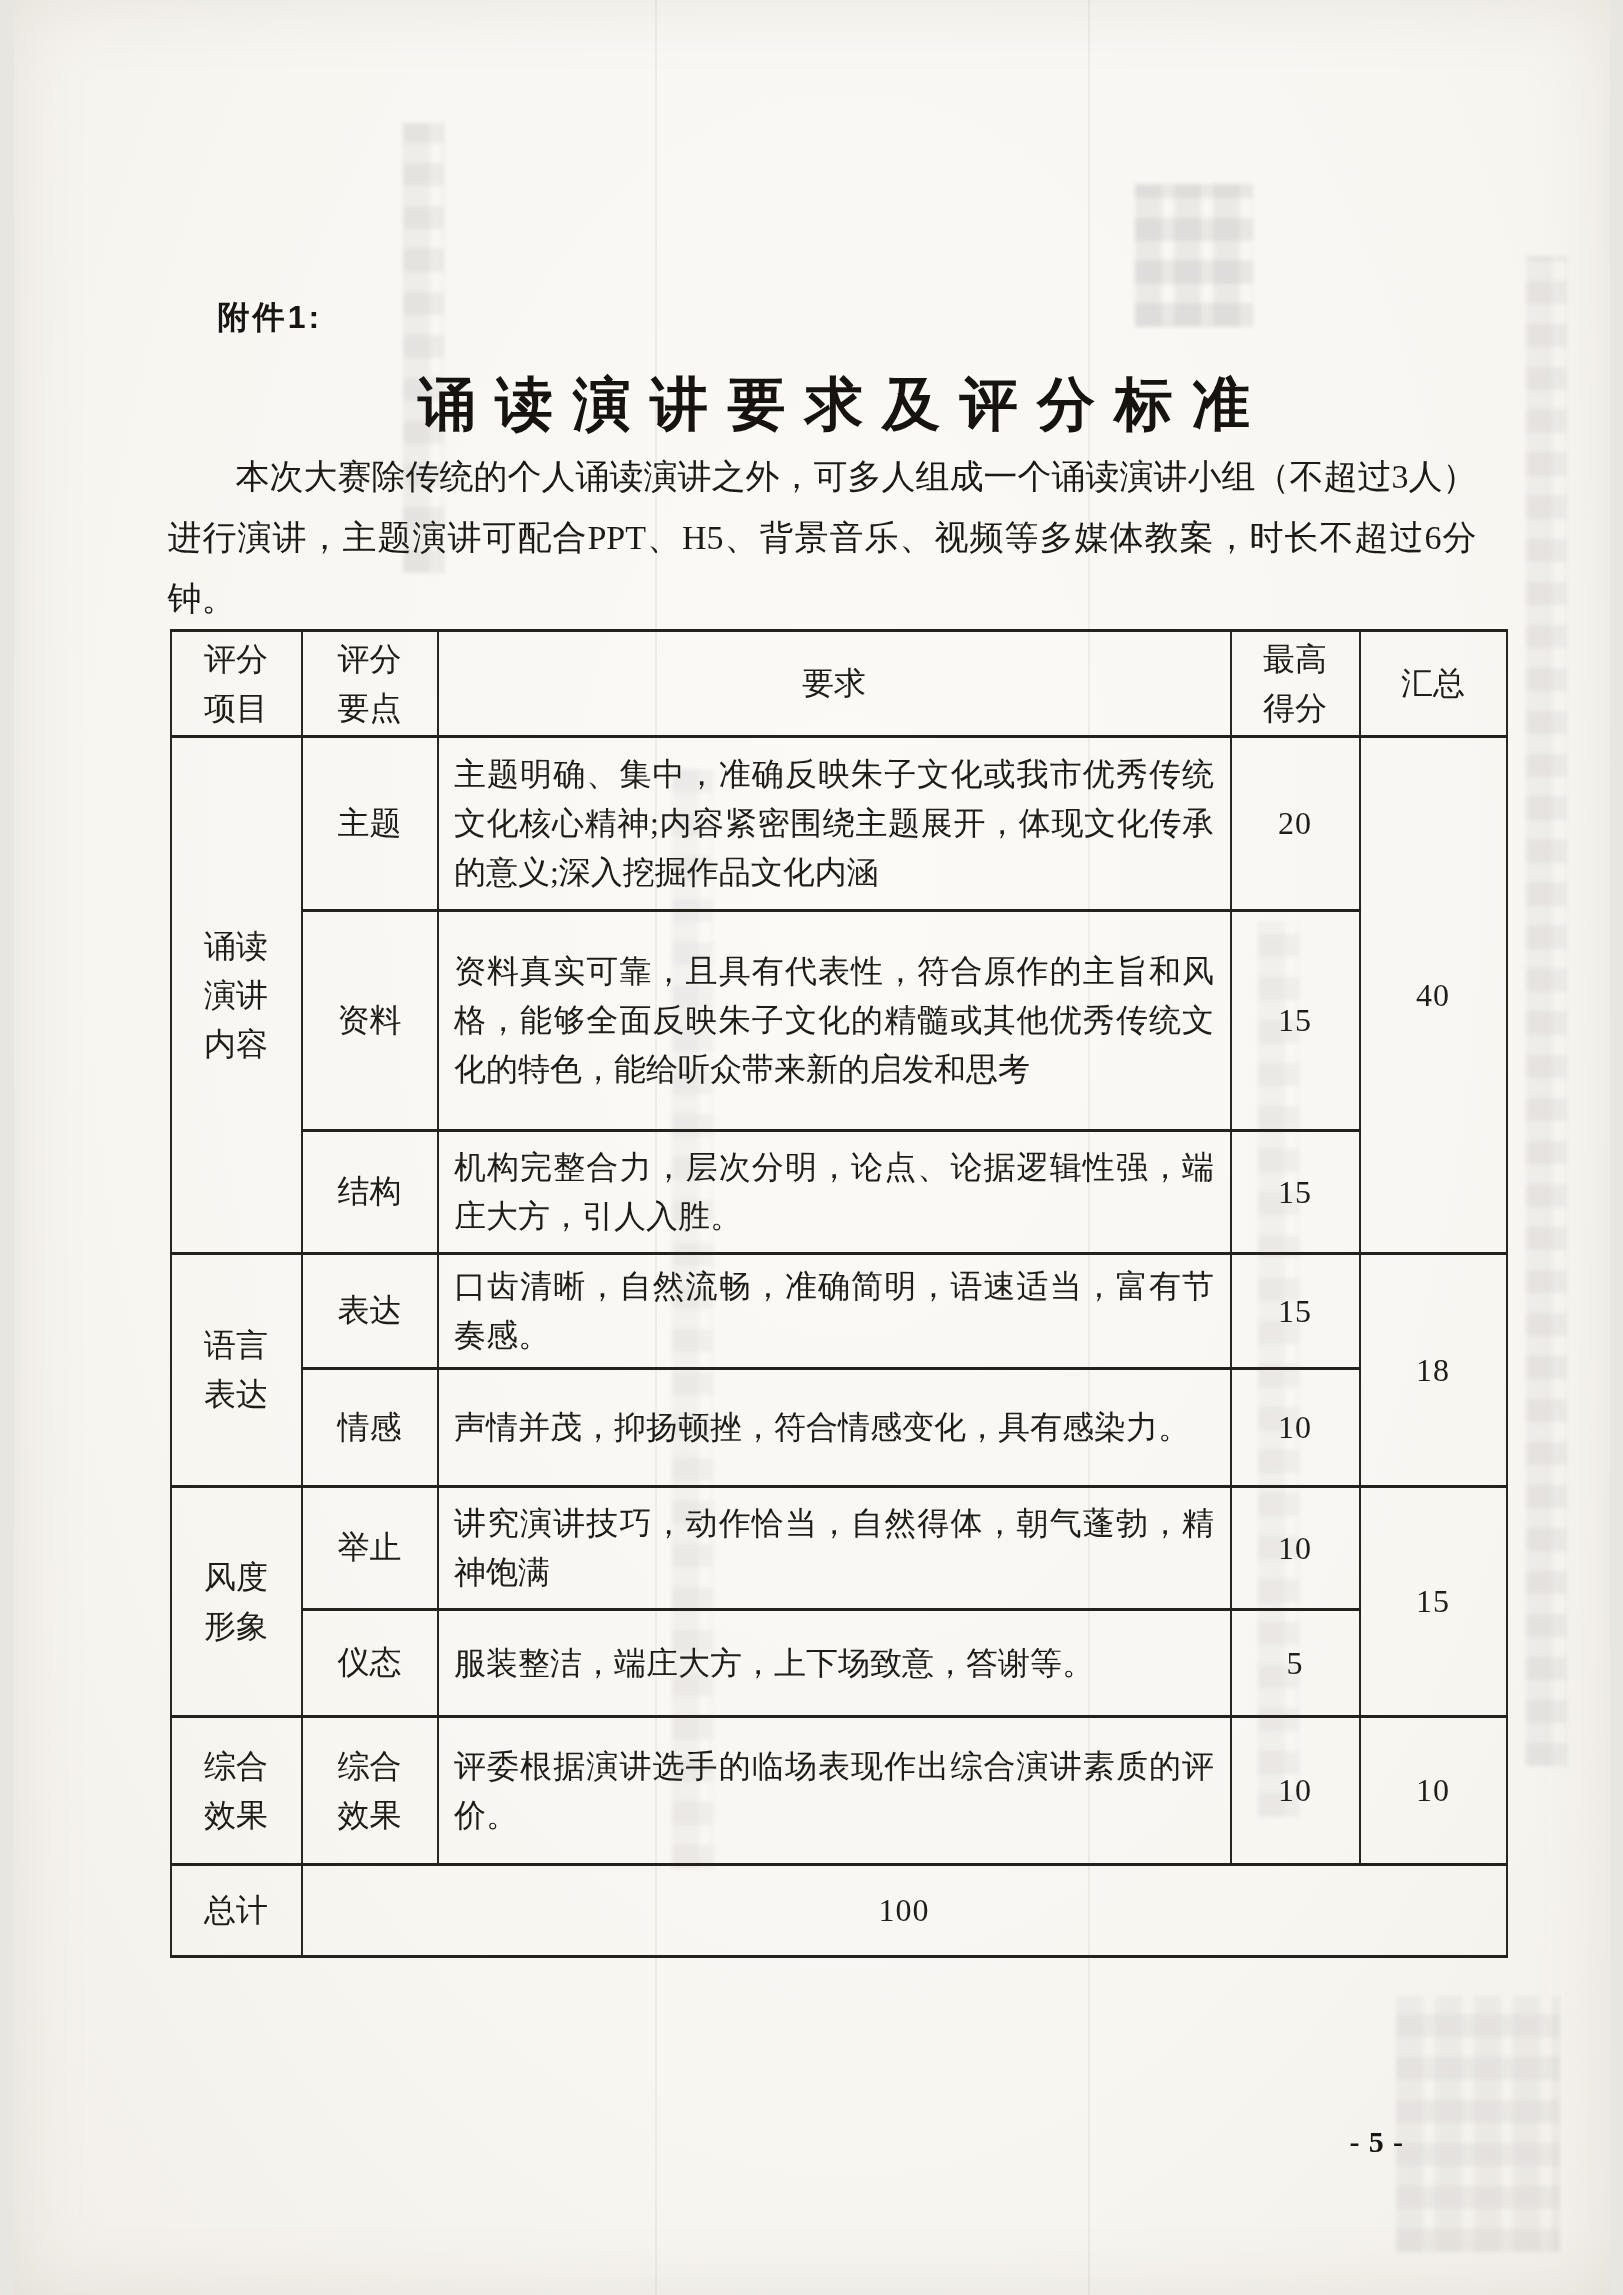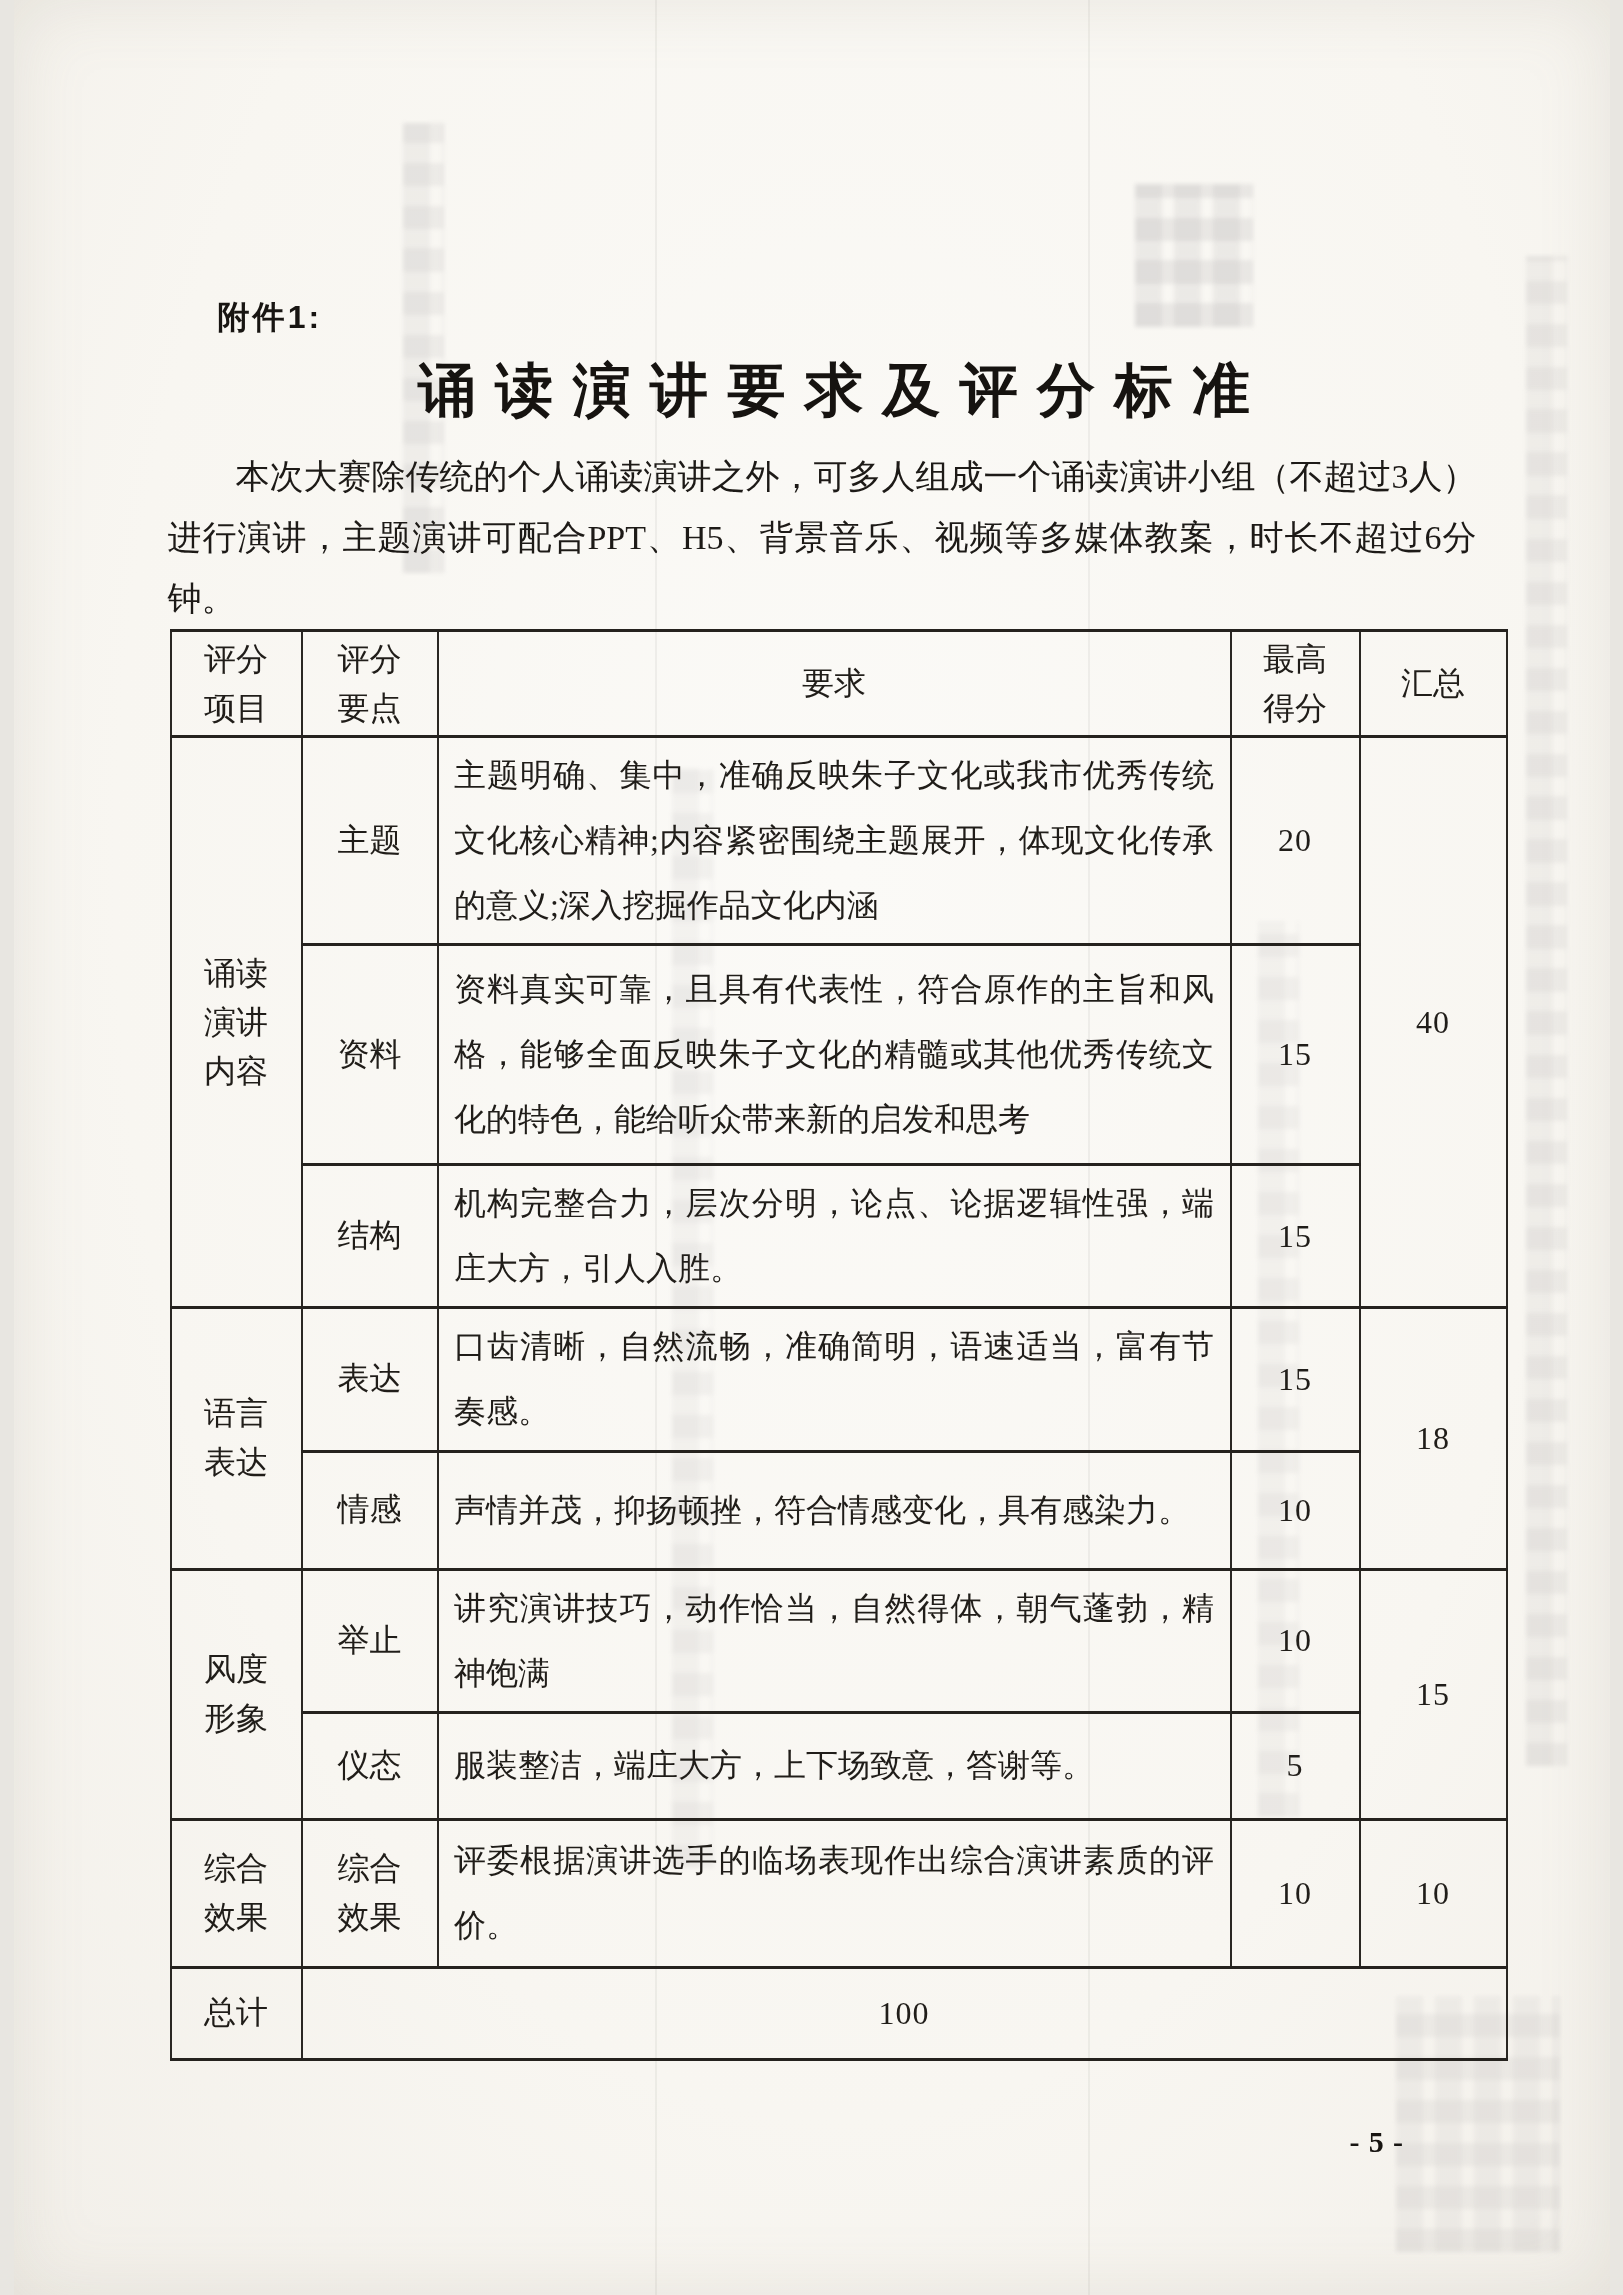--- a/index.html
+++ b/index.html
@@ -30,21 +30,21 @@
       repeating-linear-gradient(90deg, rgba(128,125,130,.22) 0 27px, transparent 27px 39px);
   }
 
   
   .attachment-label {
     position: absolute; left: 204px; top: 296px;
     font-family: "Liberation Sans", "DejaVu Sans", sans-serif;
     font-weight: bold; font-size: 32px; letter-spacing: 3.1px; color:#181512;
   }
   .doc-title {
-    position: absolute; left: 171px; top: 352px; width: 1308px;
+    position: absolute; left: 171px; top: 366px; width: 1308px;
     text-align: center; text-indent: 10.2px;
     font-weight: bold; font-size: 58px; letter-spacing: 19.4px; color:#161310;
   }
   .intro {
     position: absolute; left: 154px; top: 446px; width: 1309px;
     font-size: 34px; line-height: 61px; text-align: justify;
     text-indent: 2em; color:#1d1a17;
   }
 
   
@@ -60,21 +60,21 @@
     border-top: 3.1px solid #25221e;
     border-bottom: 3.1px solid #25221e;
     vertical-align: middle;
     text-align: center;
     font-weight: normal;
     padding: 2px 5.1px;
   }
   .score-table .req {
     text-align: justify;
     padding: 5.1px 15.4px;
-    line-height: 65px;
+    line-height: 49px;
   }
   .ml { white-space: pre-line; line-height: 49px; }
   .num { font-size: 32px; letter-spacing: 1px; }
   tr.h-header   { height: 106px; }
   tr.h-theme    { height: 174px; }
   tr.h-ziliao   { height: 220px; }
   tr.h-jiegou   { height: 123px; }
   tr.h-biaoda   { height: 115px; }
   tr.h-qinggan  { height: 118px; }
   tr.h-juzhi    { height: 123px; }

